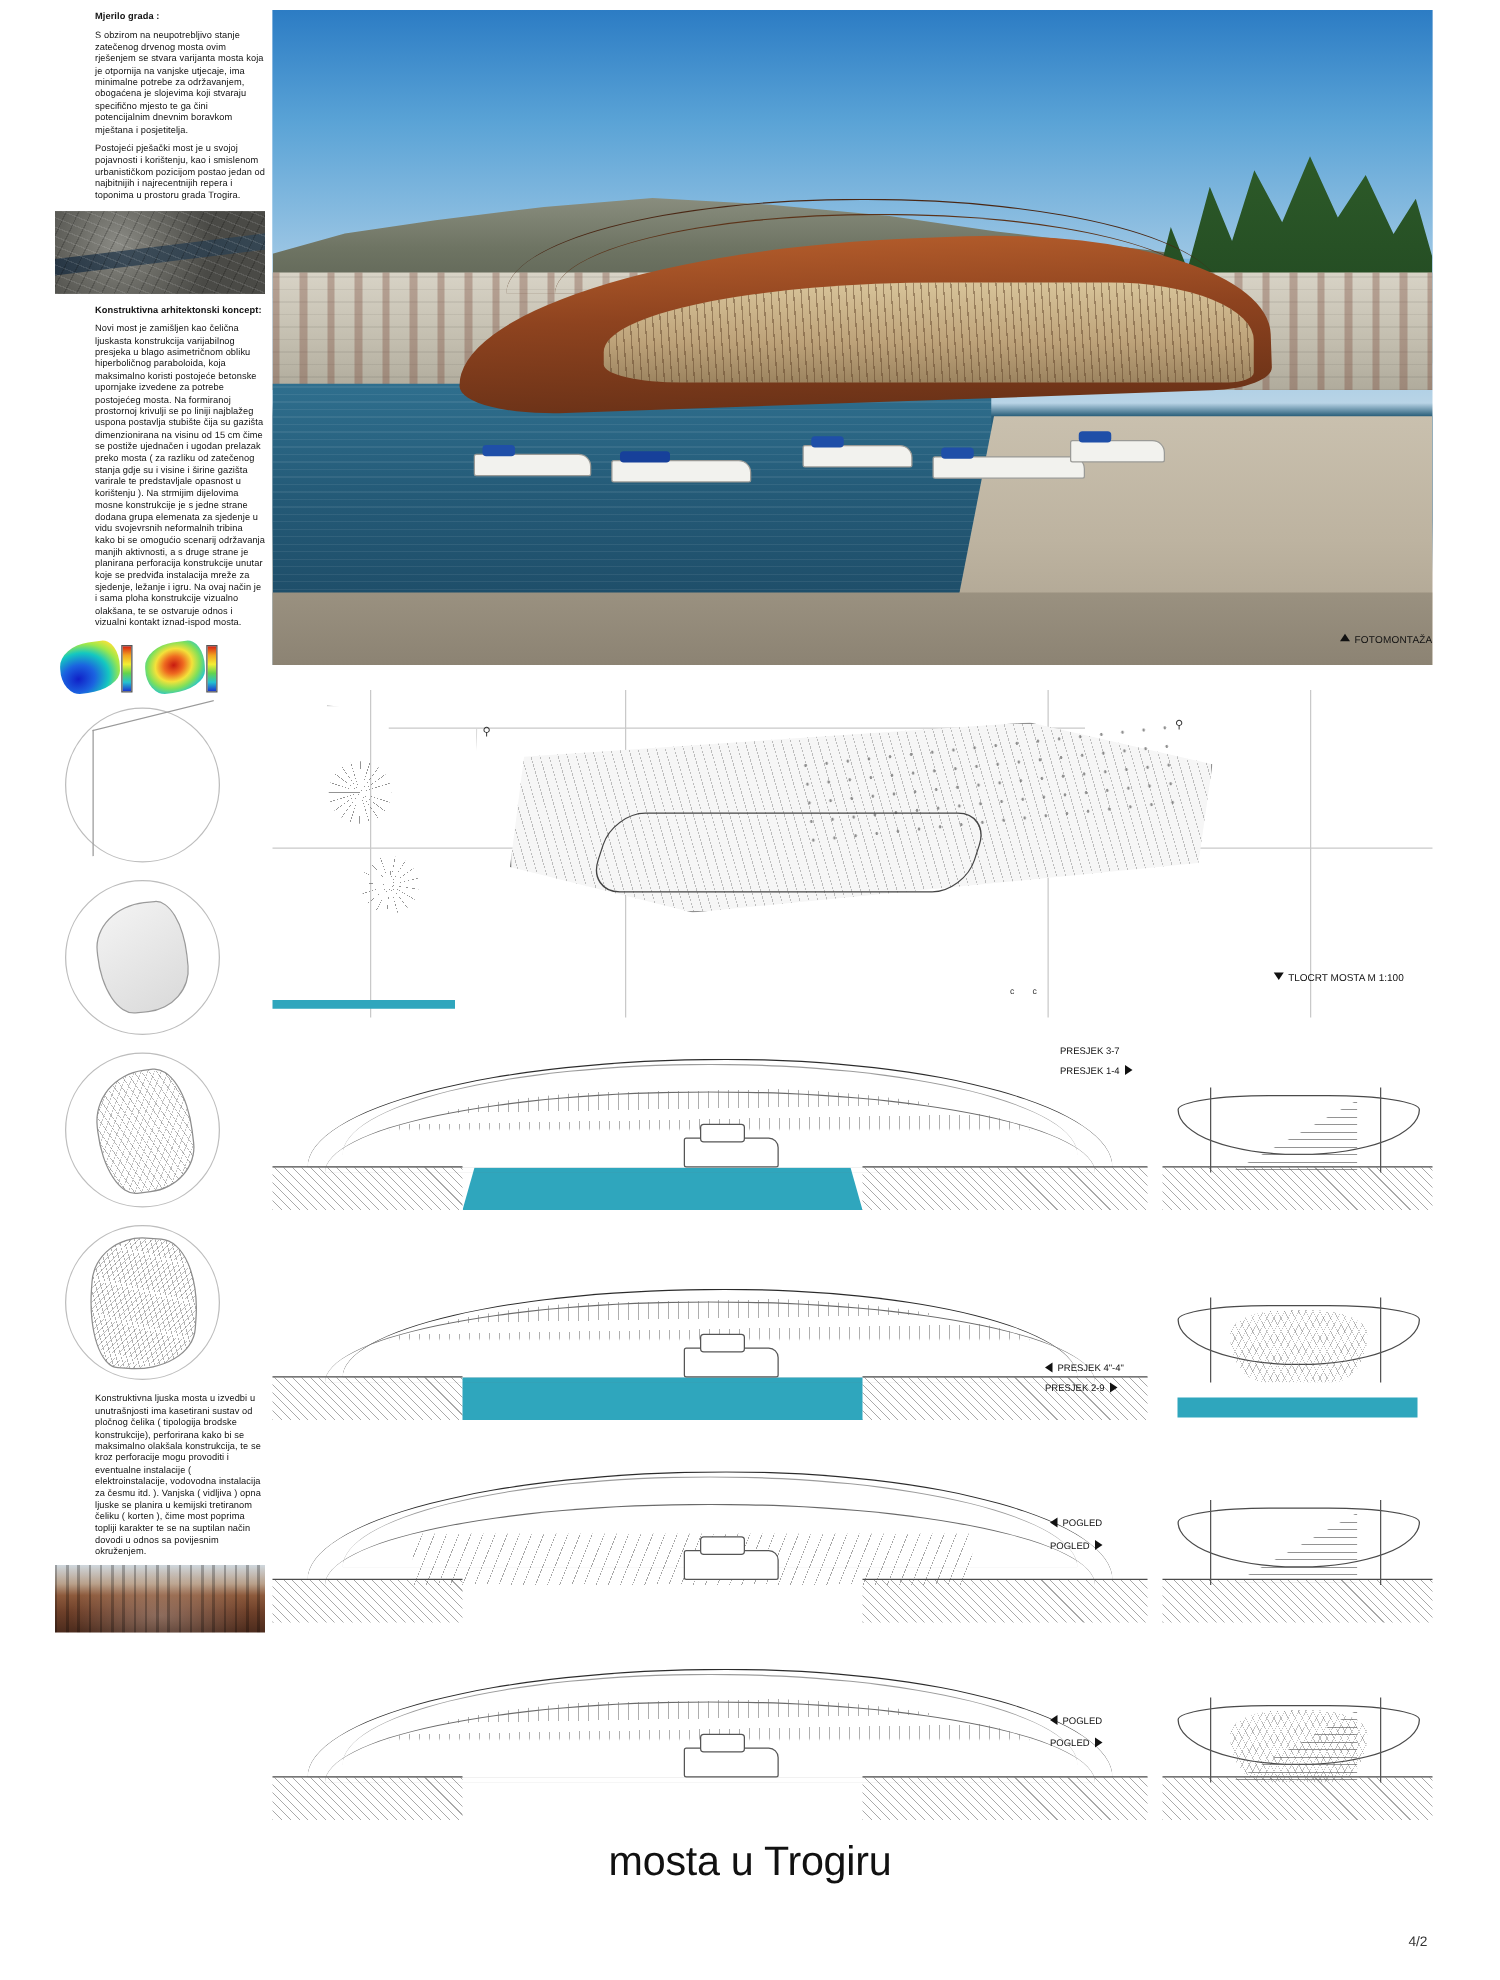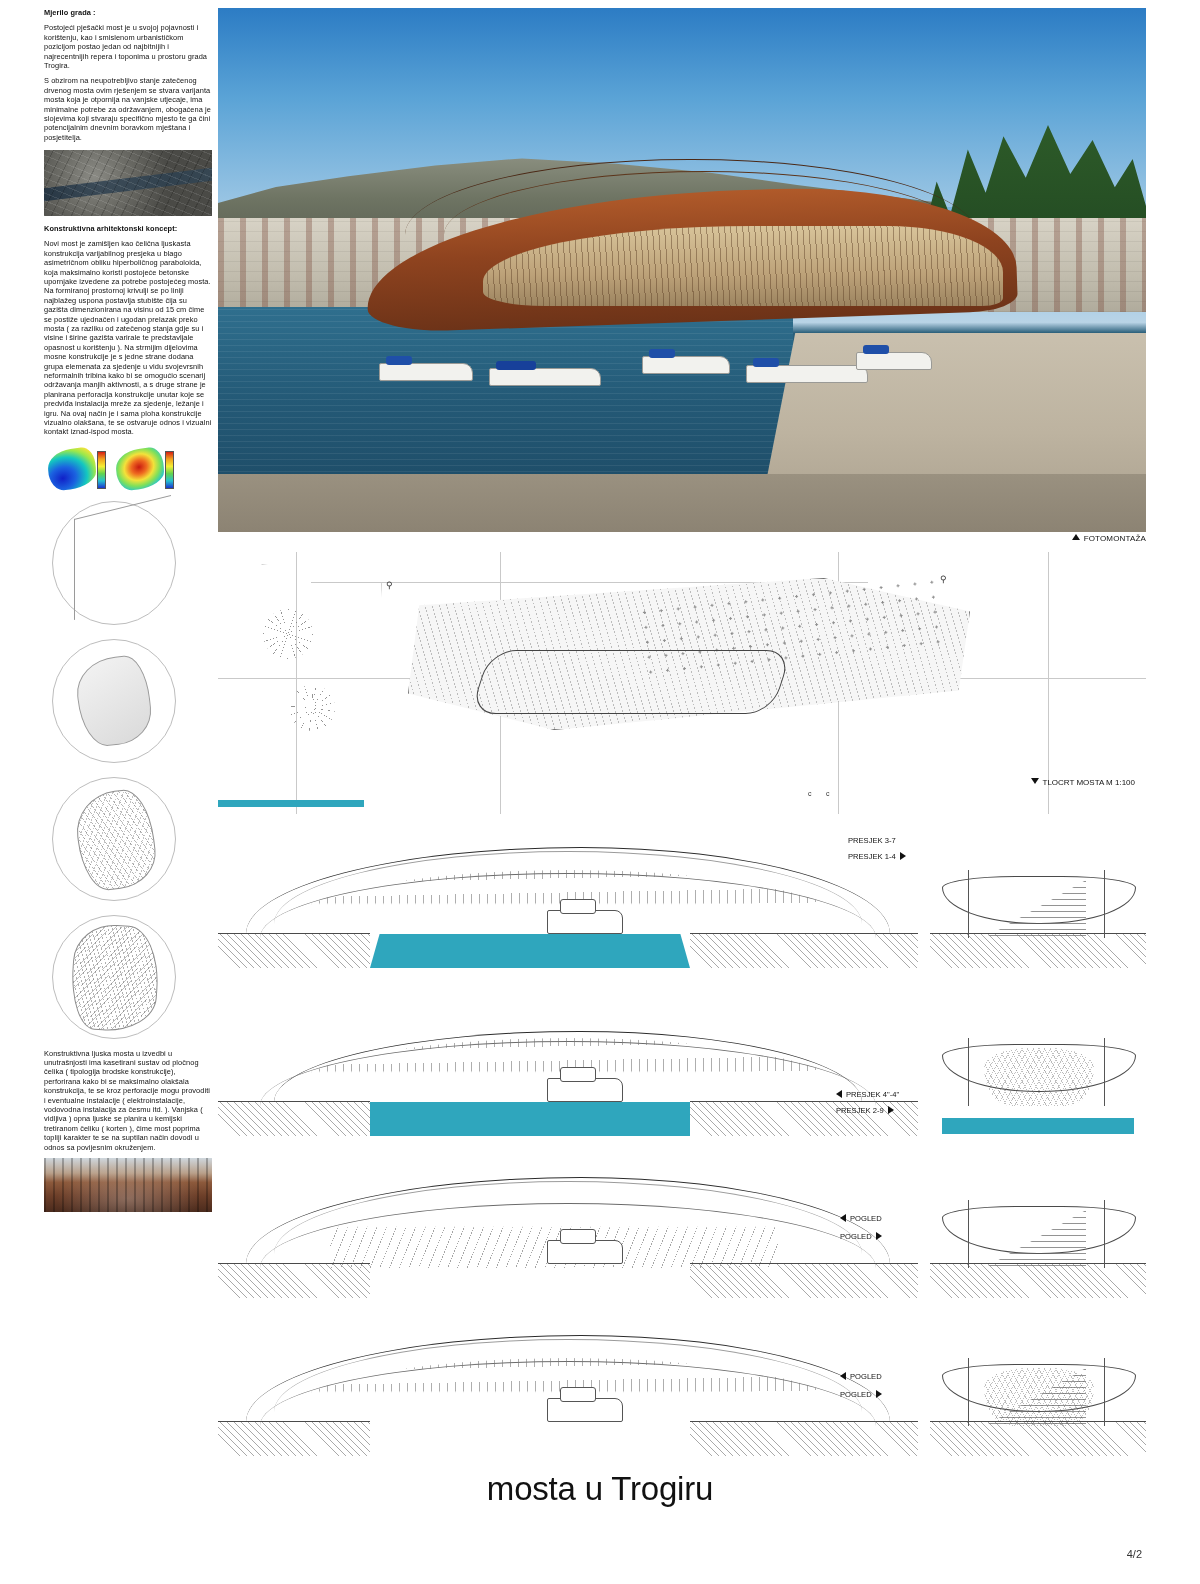--- a/index.html
+++ b/index.html
@@ -13,20 +13,21 @@
   }
   .board{position:absolute;left:0;top:0;width:1200px;height:1584px;}
 
   
   .leftcol{
     position:absolute;left:44px;top:8px;width:168px;height:1440px;
   }
   .txt{
     font-size:7.4px;line-height:1.27;text-align:left;color:#111;
     letter-spacing:0.01em;
+    margin-left:32px;
   }
   .txt b, .head{font-weight:bold;}
   .para{margin-bottom:6px;}
   .aerial{
     width:168px;height:66px;margin:8px 0 8px 0;
     background:
       radial-gradient(circle at 30% 40%, #8a8a84 0%, #6e6e68 25%, #4a4a46 60%),
       linear-gradient(115deg,#55554f 0%,#7d7d76 30%,#3d3d39 55%,#6b6b64 80%,#2f2f2c 100%);
     position:relative;overflow:hidden;
   }
@@ -152,21 +153,21 @@
   }
   .bridge .deck:after{content:"";position:absolute;inset:0;
     background:repeating-linear-gradient(86deg, rgba(90,60,35,.45) 0 1px, transparent 1px 6px);
     border-radius:inherit;}
   .bridge .cableA,.bridge .cableB{
     position:absolute;left:6%;top:2%;width:88%;height:36%;
     border-top:1.4px solid #4a2714;border-radius:50% 50% 0 0/100% 100% 0 0;
   }
   .bridge .cableB{left:12%;top:8%;width:80%;height:30%;border-top-color:#5c3319;}
   .photo-caption{
-    position:absolute;left:218px;top:534px;width:928px;height:14px;
+    position:absolute;left:218px;top:507px;width:928px;height:14px;
     text-align:right;font-size:8px;letter-spacing:.02em;
   }
   .tri{display:inline-block;width:0;height:0;border-left:4px solid transparent;border-right:4px solid transparent;border-bottom:6px solid #111;margin-right:4px;vertical-align:1px;}
   .tri-l{display:inline-block;width:0;height:0;border-top:4px solid transparent;border-bottom:4px solid transparent;border-right:6px solid #111;margin-right:4px;vertical-align:-1px;}
   .tri-r{display:inline-block;width:0;height:0;border-top:4px solid transparent;border-bottom:4px solid transparent;border-left:6px solid #111;margin-left:4px;vertical-align:-1px;}
   .tri-d{display:inline-block;width:0;height:0;border-left:4px solid transparent;border-right:4px solid transparent;border-top:6px solid #111;margin-right:4px;vertical-align:1px;}
 
   
   .plan{position:absolute;left:218px;top:552px;width:928px;height:262px;background:#fff;}
   .plan .guide{position:absolute;background:#c9c9c9;}
@@ -184,21 +185,21 @@
   .plan .inner{
     position:absolute;left:262px;top:98px;width:300px;height:62px;
     border:0.9px solid #444;border-radius:26px;transform:skewX(-18deg);
   }
   .plan .dots{
     position:absolute;left:420px;top:38px;width:300px;height:70px;
     background:radial-gradient(circle, #7d7d7d 1.1px, transparent 1.2px) 0 0/17px 15px;
     opacity:.85;transform:rotate(-6deg);
   }
   .plan-label{
-    position:absolute;right:11px;top:226px;font-size:8px;
+    position:absolute;right:23px;top:226px;font-size:8px;
   }
   .plan .tealbar{position:absolute;left:0px;top:248px;width:146px;height:7px;background:#2fa6bd;}
   .plan .key{position:absolute;font-size:7px;color:#333;}
   .planfrag{
     position:absolute;left:24px;top:12px;width:138px;height:190px;border:0.6px solid #cfcfcf;
     clip-path:polygon(14% 0,100% 10%,92% 96%,4% 86%);
   }
   .planfrag .star{
     position:absolute;left:20px;top:44px;width:50px;height:50px;
     background:
@@ -283,22 +284,22 @@
   .pageno{position:absolute;right:58px;top:1548px;font-size:11px;color:#333;}
 </style>
 </head>
 <body>
 
 <div class="board">
 
   <div class="leftcol">
     <div class="txt">
       <div class="para head">Mjerilo grada :</div>
+      <div class="para">S obzirom na neupotrebljivo stanje zatečenog drvenog mosta ovim rješenjem se stvara varijanta mosta koja je otpornija na vanjske utjecaje, ima minimalne potrebe za održavanjem, obogaćena je slojevima koji stvaraju specifično mjesto te ga čini potencijalnim dnevnim boravkom mještana i posjetitelja.</div>
       <div class="para">Postojeći pješački most je u svojoj pojavnosti i korištenju, kao i smislenom urbanističkom pozicijom postao jedan od najbitnijih i najrecentnijih repera i toponima u prostoru grada Trogira.</div>
-      <div class="para">S obzirom na neupotrebljivo stanje zatečenog drvenog mosta ovim rješenjem se stvara varijanta mosta koja je otpornija na vanjske utjecaje, ima minimalne potrebe za održavanjem, obogaćena je slojevima koji stvaraju specifično mjesto te ga čini potencijalnim dnevnim boravkom mještana i posjetitelja.</div>
     </div>
 
     <div class="aerial"></div>
 
     <div class="txt">
       <div class="para head">Konstruktivna arhitektonski koncept:</div>
       <div class="para">Novi most je zamišljen kao čelična ljuskasta konstrukcija varijabilnog presjeka u blago asimetričnom obliku hiperboličnog paraboloida, koja maksimalno koristi postojeće betonske upornjake izvedene za potrebe postojećeg mosta.  Na formiranoj prostornoj krivulji se po liniji najblažeg uspona postavlja stubište čija su gazišta dimenzionirana na visinu od 15 cm čime se postiže ujednačen i ugodan prelazak preko mosta ( za razliku od zatečenog stanja gdje su i visine i širine gazišta varirale te predstavljale opasnost u korištenju ).  Na strmijim dijelovima mosne konstrukcije je s jedne strane dodana grupa elemenata za sjedenje u vidu svojevrsnih neformalnih tribina kako bi se omogućio scenarij održavanja manjih aktivnosti, a s druge strane je planirana perforacija konstrukcije unutar koje se predviđa instalacija mreže za sjedenje, ležanje i igru. Na ovaj način je i sama ploha konstrukcije vizualno olakšana, te se ostvaruje odnos i vizualni kontakt iznad-ispod mosta.</div>
     </div>
 
     <div class="fea-row">

